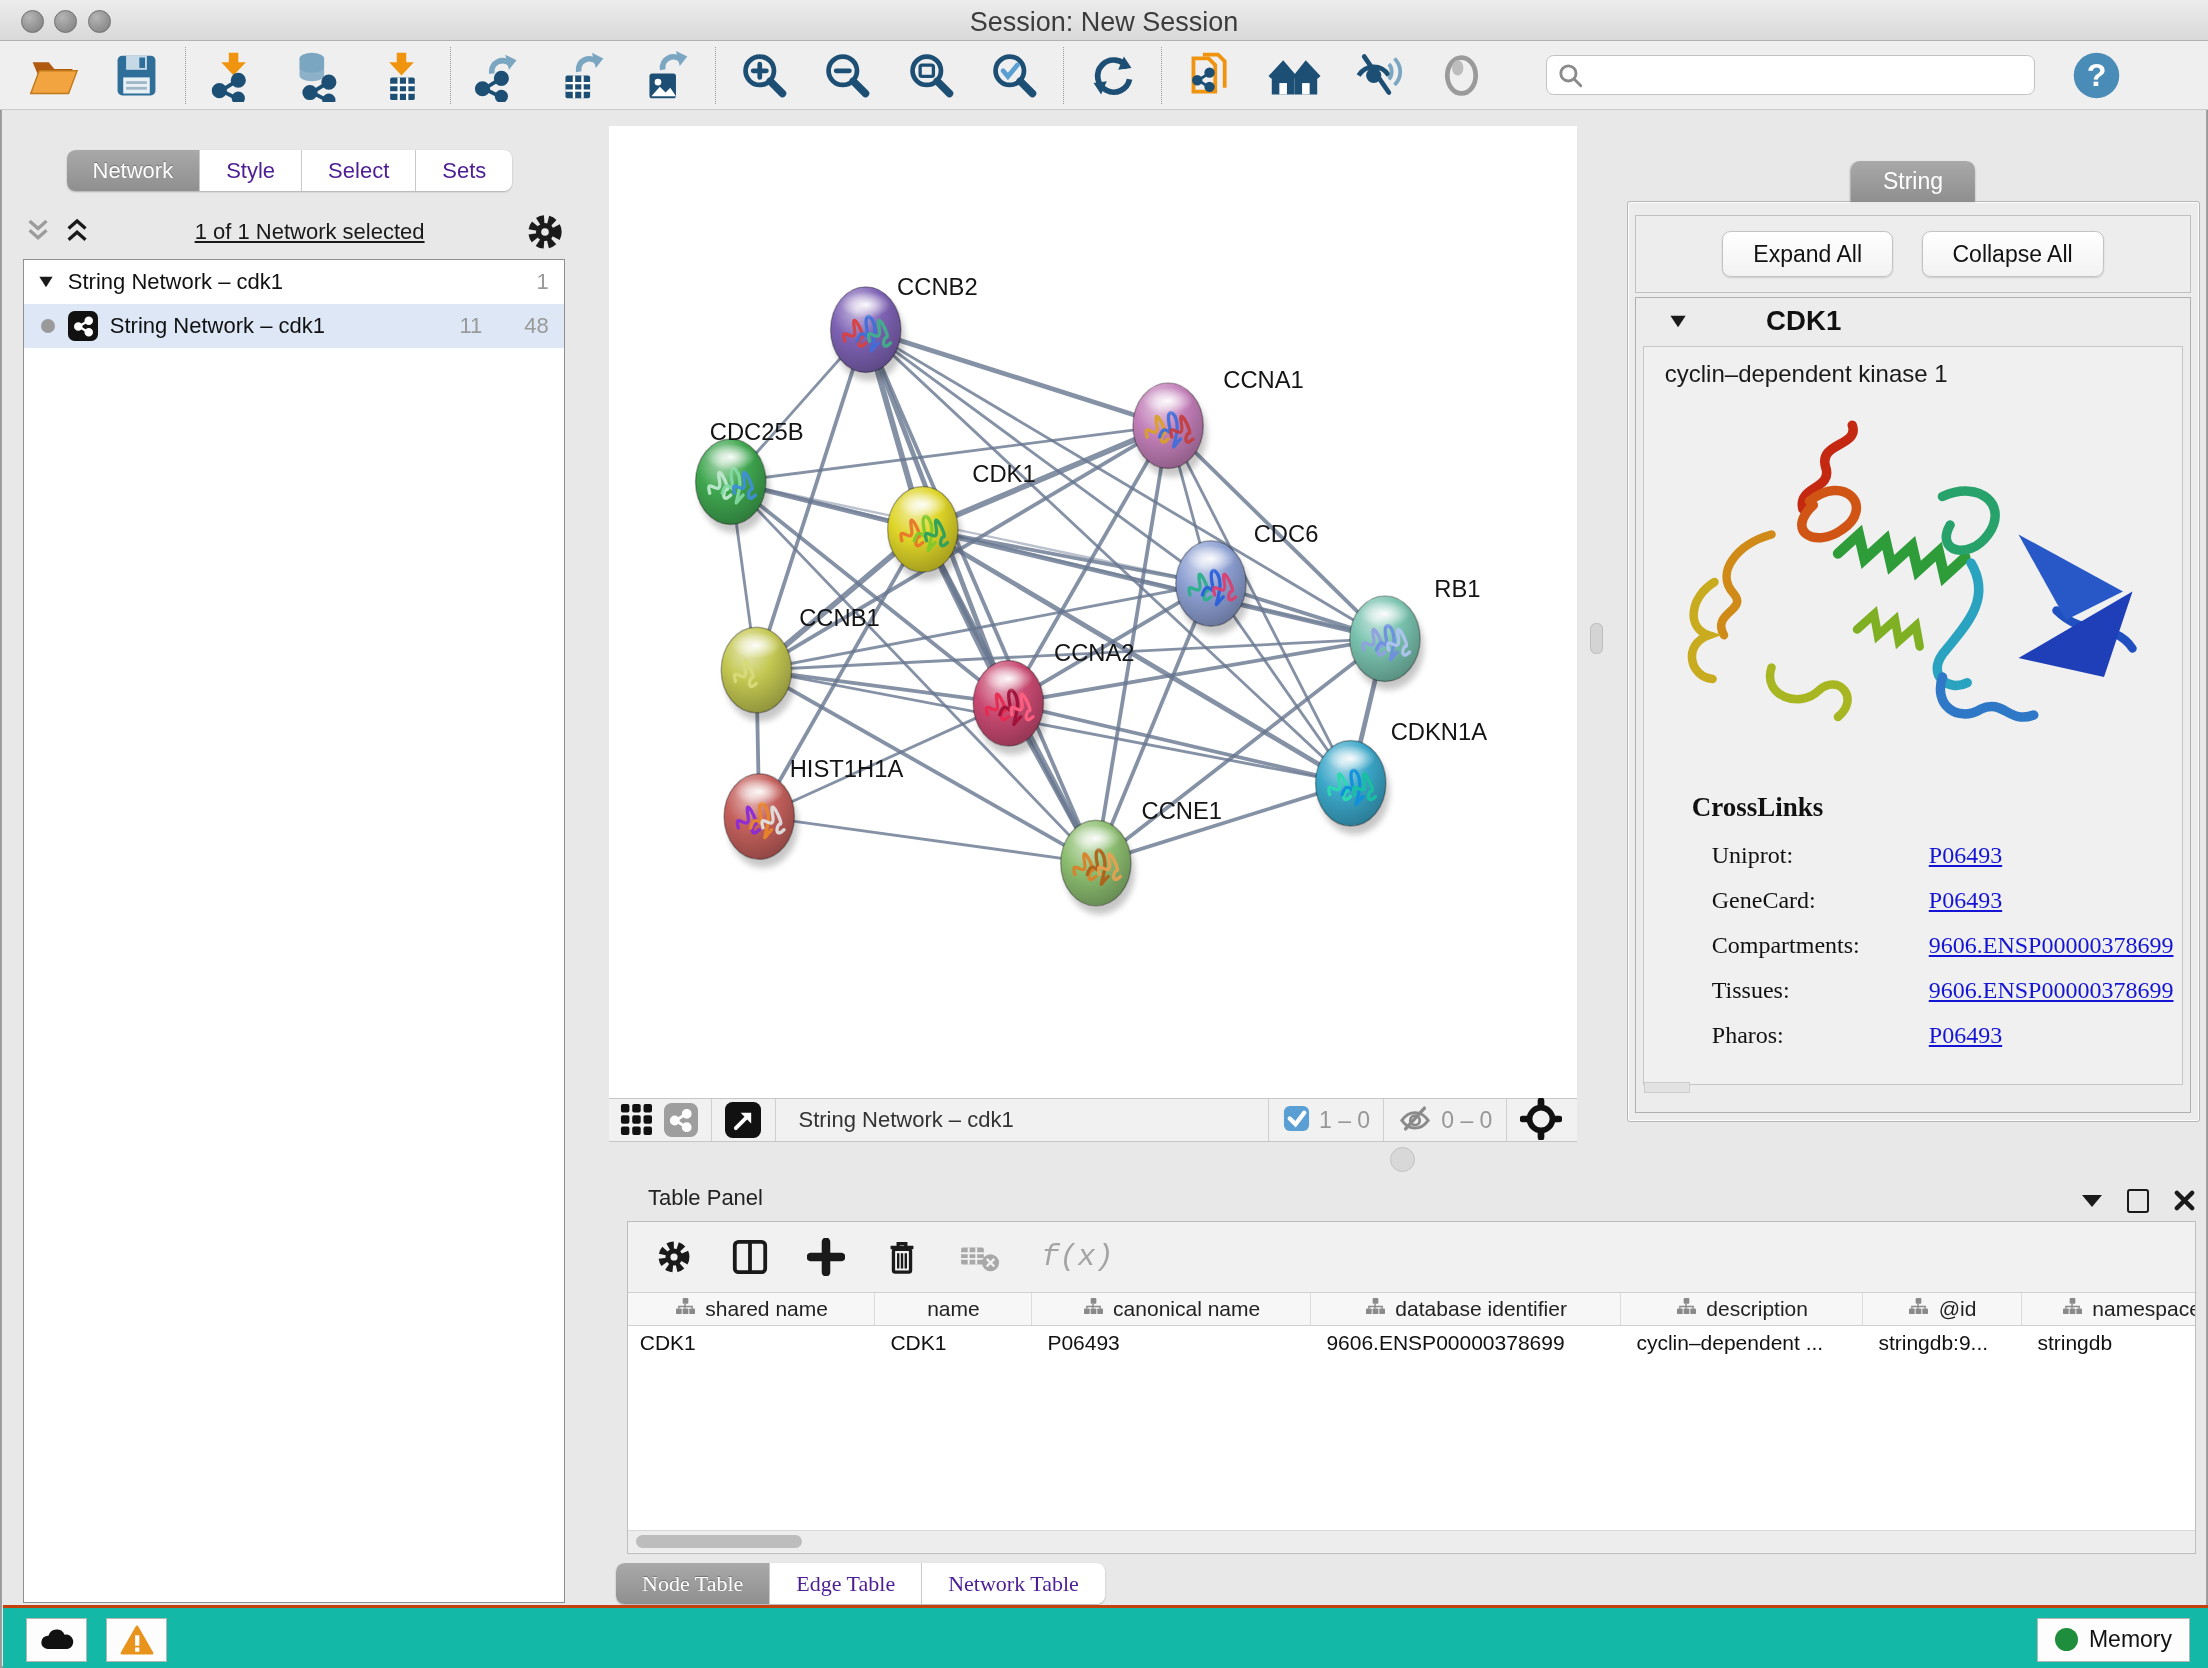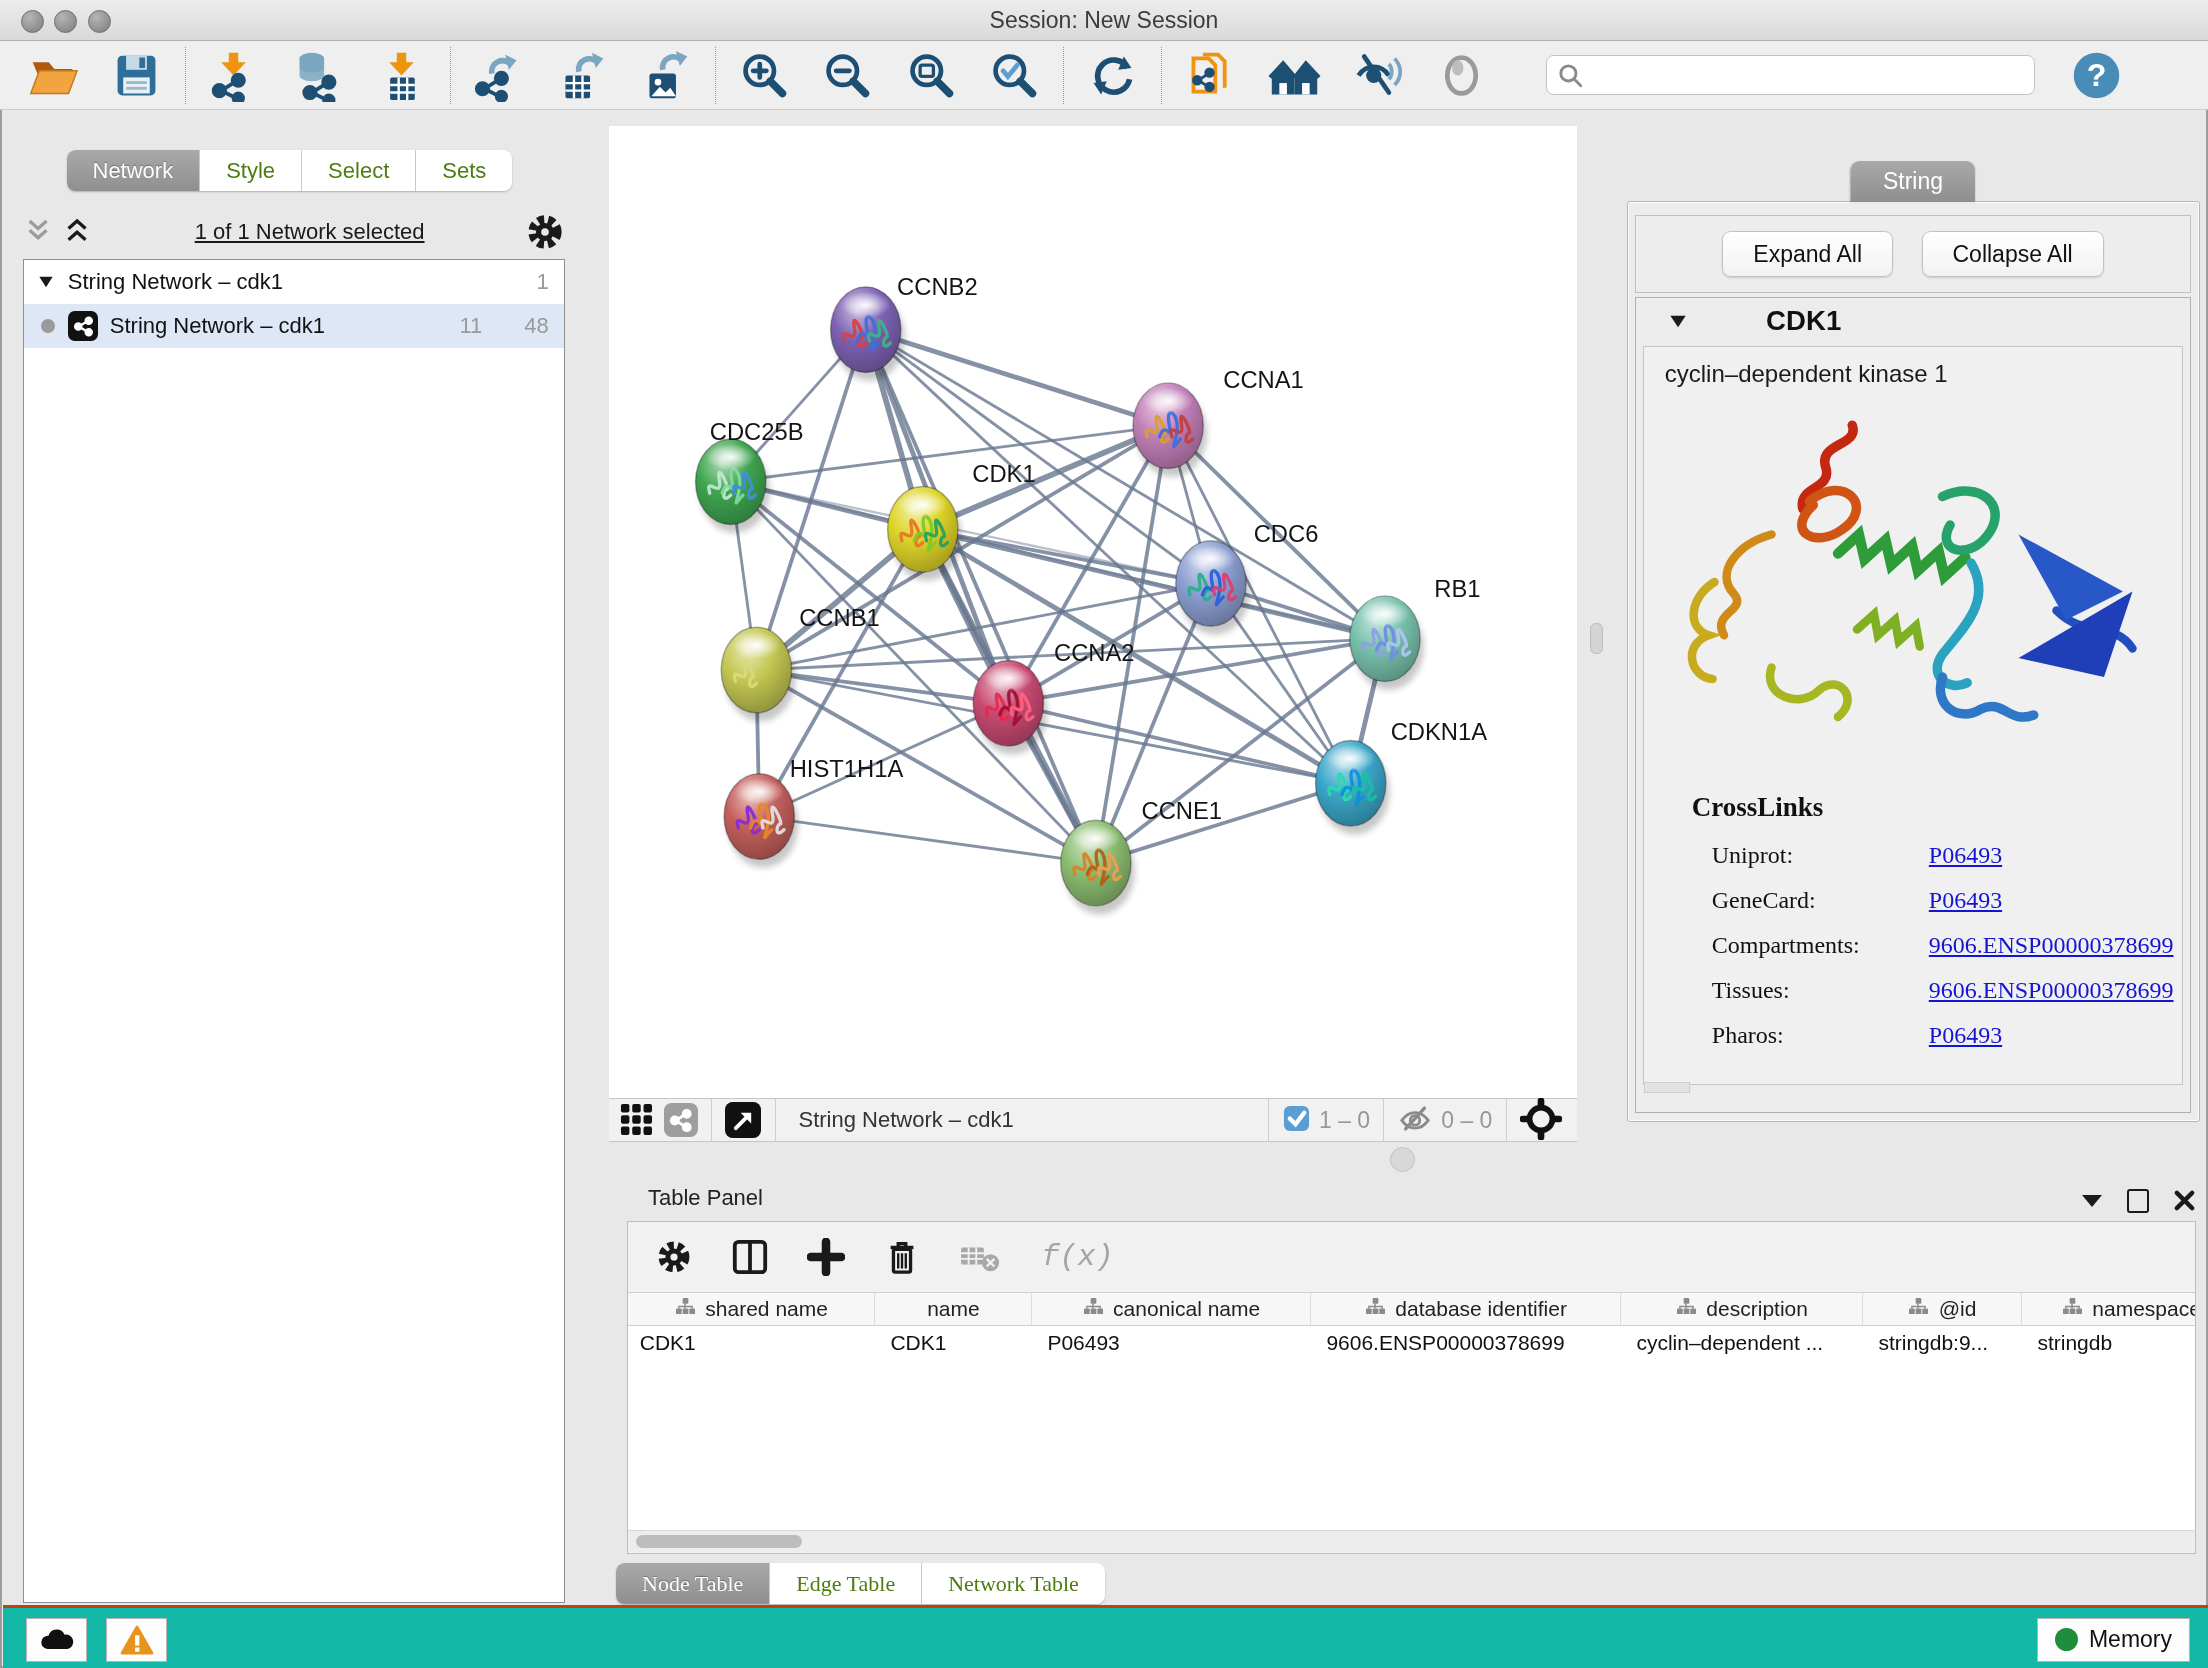--- a/index.html
+++ b/index.html
@@ -5,40 +5,40 @@
   html,body{margin:0;padding:0;}
   body{width:2208px;height:1668px;position:relative;background:#e8e8e8;
        font-family:"Liberation Sans",sans-serif;overflow:hidden;
        box-shadow:inset 0 0 0 1.9px #9a9a9a;}
   
   .titlebar{position:absolute;left:0;top:0;width:2208px;height:40px;
     background:linear-gradient(#ededed,#d9d9d9);border-bottom:1px solid #b2b2b2;}
   .tl{position:absolute;top:9.5px;width:21px;height:21px;border-radius:50%;
     background:radial-gradient(circle at 35% 30%,#b5b5b5,#7c7c7c);border:1px solid #6e6e6e;}
   .title-text{position:absolute;top:6.7px;left:0;width:100%;text-align:center;
-    font-size:23px;color:#3c3c3c;}
+    font-size:27px;color:#3c3c3c;}
   
   .toolbar{position:absolute;left:0;top:41px;width:2208px;height:69px;background:#efefef;
     border-bottom:1px solid #cccccc;display:flex;align-items:center;padding-left:25px;box-sizing:border-box;}
   .tbtn{width:55px;height:55px;display:flex;align-items:center;justify-content:center;flex:0 0 auto;}
   .tgap{width:28.5px;flex:0 0 auto;}
   .tsep{width:0;height:57px;border-left:1.9px dotted #9a9a9a;margin:0 21px;flex:0 0 auto;}
   .searchwrap{position:relative;margin-left:57px;}
   .searchwrap input{width:428px;height:38px;border:1.9px solid #c2c2c2;border-radius:7.6px;
     font-size:21px;padding:0 13.3px 0 46px;background:#fff;outline:none;color:#333;}
   .searchwrap svg{position:absolute;left:11.4px;top:6.7px;}
   
   .phead{position:absolute;top:0;left:0;right:0;height:38px;}
   .ptitle{position:absolute;left:32px;top:5.7px;font-size:22px;color:#222;}
   .picons{position:absolute;right:13.3px;top:9.5px;display:flex;gap:25px;align-items:center;}
   .tri-down{width:0;height:0;border-left:10.5px solid transparent;border-right:10.5px solid transparent;
     border-top:12.4px solid #1a1a1a;}
   .sq{width:18px;height:20px;border:2.9px solid #1a1a1a;border-radius:2.9px;}
   .tabgrp{display:inline-flex;border-radius:8.6px;overflow:hidden;box-shadow:0 1px 1.9px rgba(0,0,0,.25);}
-  .tab{font-size:22px;padding:7.6px 26px;background:#fff;color:#4d7c0f;border-right:1px solid #c9c9c9;}
+  .tab{font-size:22px;padding:7.6px 26px;background:#fff;color:#4c1d95;border-right:1px solid #c9c9c9;}
   .tab:last-child{border-right:none;}
   .tab.active{background:linear-gradient(#a9a9a9,#8f8f8f);color:#fff;text-shadow:0 -1px 1px rgba(0,0,0,.3);}
   
   #control-panel{position:absolute;left:9.5px;top:112px;width:561px;height:1493px;}
   .cp-tabs{position:absolute;left:57px;top:38px;}
   .cp-sub{position:absolute;left:13.3px;top:95px;right:5.7px;height:49px;display:flex;align-items:center;}
   .cp-sub .status{flex:1;text-align:center;font-size:22px;color:#1a1a1a;text-decoration:underline;}
   .tree{position:absolute;left:13.3px;top:147px;right:5.7px;bottom:1.9px;background:#fff;
     border:1.9px solid #8f8f8f;}
   .trow{height:44px;display:flex;align-items:center;font-size:22px;color:#111;}

